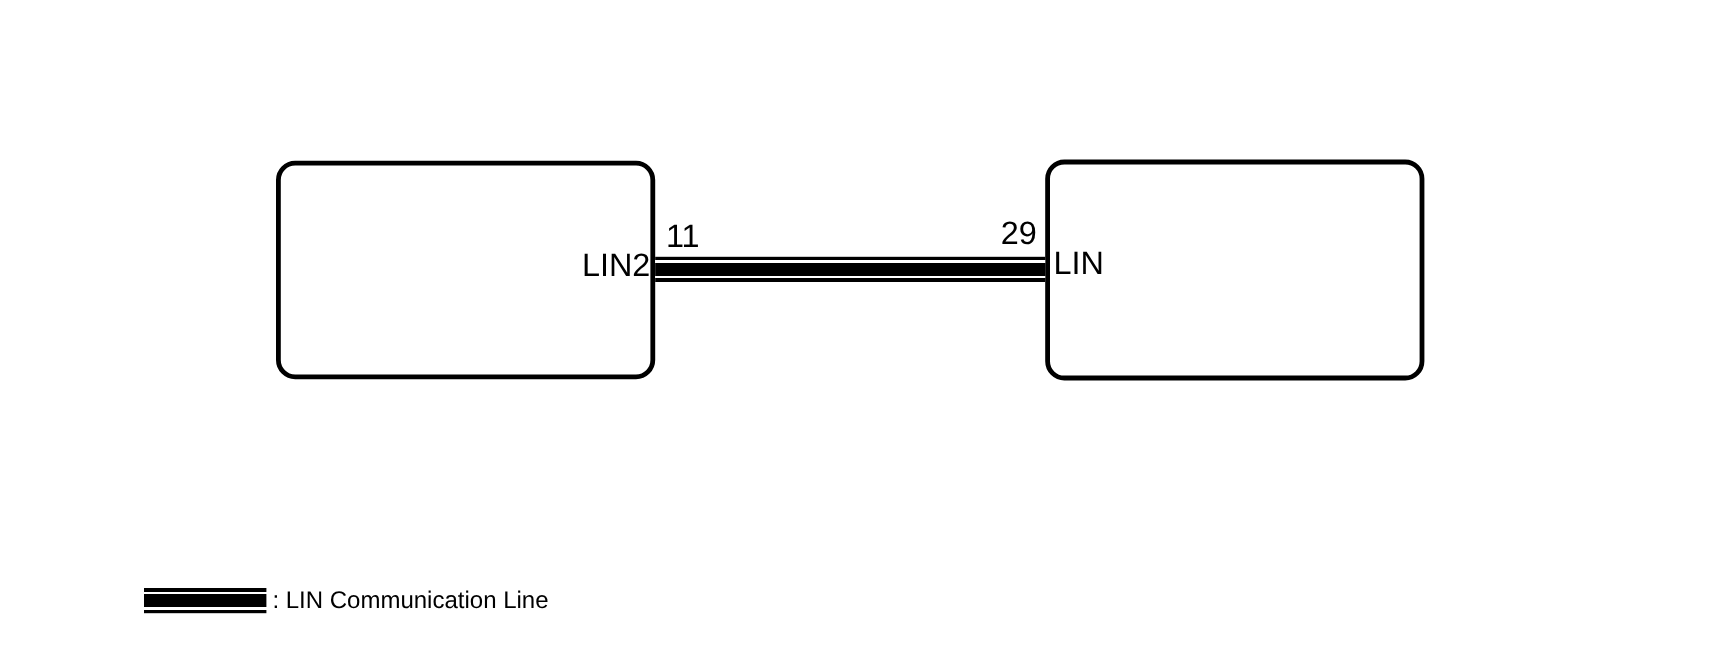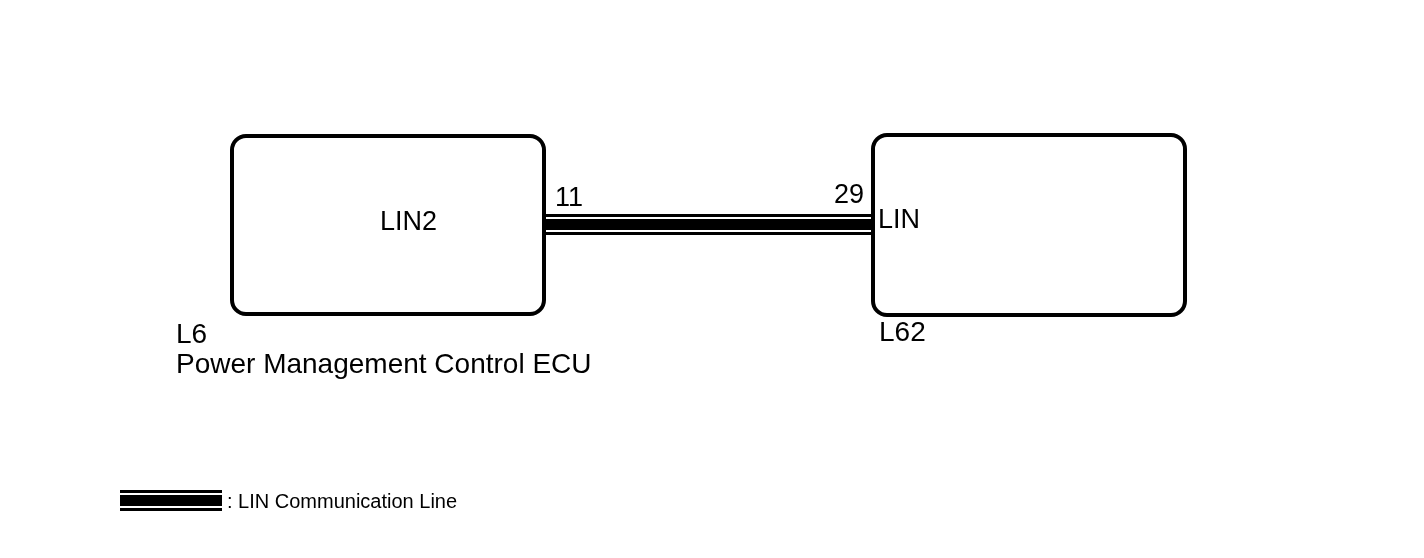--- a/index.html
+++ b/index.html
@@ -36,21 +36,21 @@
   }
   .connector { position: absolute; left: 546px; top: 214px; width: 325px; }
 
   .pin-label {
     position: absolute;
     font-size: 27px;
     line-height: 31px;
     white-space: nowrap;
     text-align: center;
   }
-  .pin-label.lin2 { left: 380px; top: 206px; width: 162px; text-align: left; }
+  .pin-label.lin2 { left: 380px; top: 206px; width: 162px; text-align: right; }
   .pin-label.lin  { left: 878px; top: 204px; }
 
   .pin-num {
     position: absolute;
     font-size: 27px;
     line-height: 31px;
     white-space: nowrap;
   }
   .pin-num.n11 { left: 555px; top: 182px; }
   .pin-num.n29 { left: 780px; top: 179px; width: 84px; text-align: right; }
@@ -82,26 +82,21 @@
   <div class="lin-line connector"></div>
 
   <div class="pin-num n11">11</div>
 
   <div class="pin-num n29">29</div>
 
   <div class="pin-label lin2">LIN2</div>
 
   <div class="pin-label lin">LIN</div>
 
-  <div class="caption cap-left">
-    <div class="code">L6</div>
-    <div class="name">Power Management Control ECU</div>
-  </div>
 
   <div class="caption cap-right">
-    <div class="code">L62</div>
   </div>
 
   <div class="lin-line legend-swatch"></div>
 
   <div class="legend-label">: LIN Communication Line</div>
 
 </div>
 
 </body></html>

